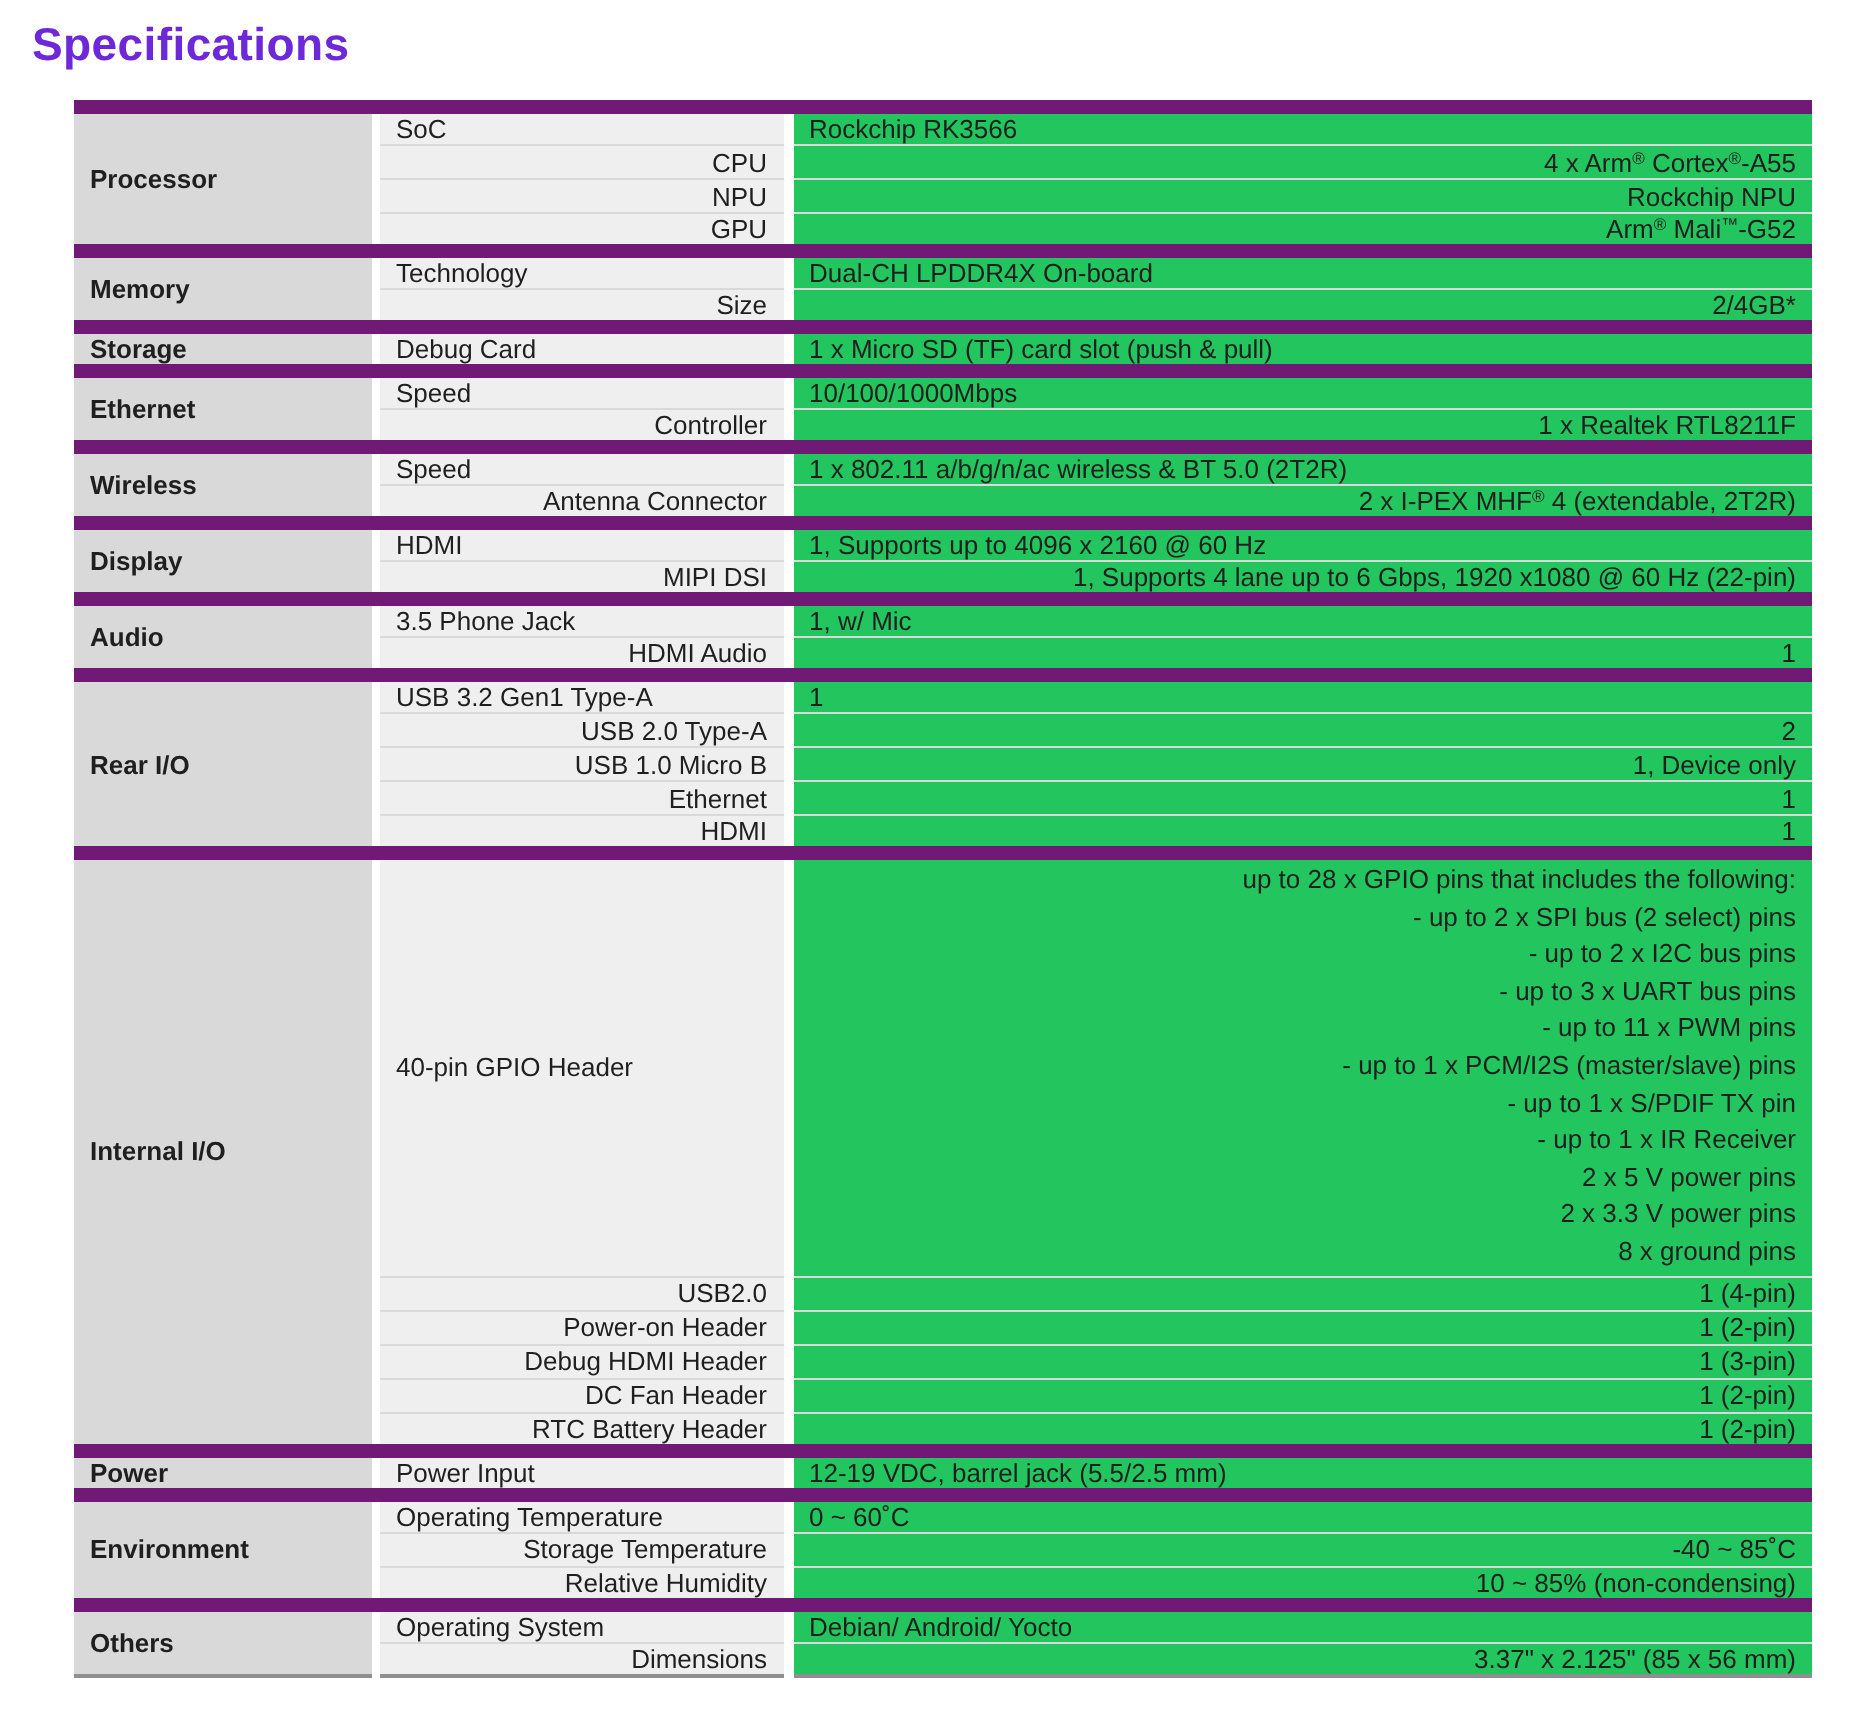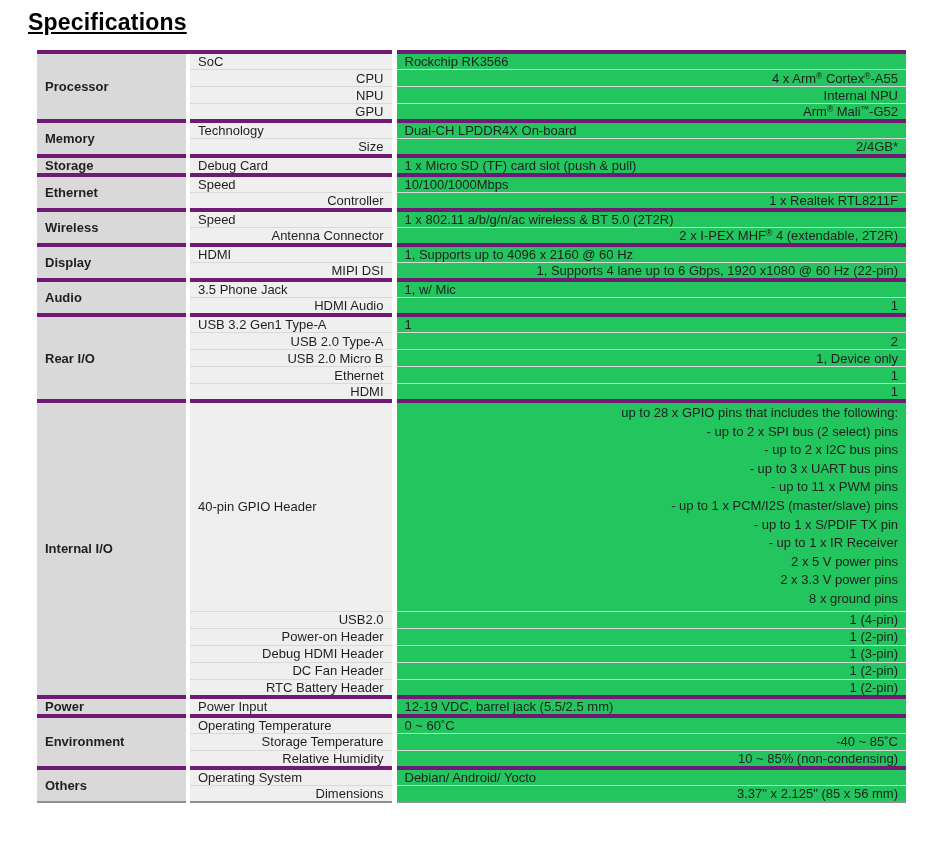--- a/index.html
+++ b/index.html
@@ -6,26 +6,25 @@
     margin: 0;
     padding: 0;
     background: #ffffff;
     width: 937px;
     height: 862px;
     overflow: hidden;
     font-family: "Liberation Sans", sans-serif;
     color: #1f1f1f;
   }
   .page-title {
-    margin: 9px 0 0 28px;
+    margin: 9px 0 0 16px;
     font-size: 23px;
     font-weight: 700;
-    color: #000000;
+    color: #6d28d9;
     letter-spacing: 0.2px;
-    text-decoration: underline;
   }
   table.spec-table {
     border-collapse: collapse;
     table-layout: fixed;
     margin: 14px 0 0 37px;
     width: 869px;
     border-bottom: 2px solid #8f8f8f;
   }
   col.c-cat { width: 151px; }
   col.c-sub { width: 206px; }
@@ -50,21 +49,21 @@
   td.val {
     background: #22c55e;
     border-left: 5px solid #ffffff;
   }
   tr.inner-row td.sub,
   tr.inner-row td.val {
     border-top: 1px solid #d9d9d9;
     text-align: right;
   }
   tr.group-start td {
-    border-top: 4px solid #701a75;
+    border-top: 7px solid #701a75;
   }
   td.val.multiline {
     line-height: 18.6px;
     padding-top: 1px;
     padding-bottom: 2px;
     text-align: right;
   }
   sup {
     font-size: 8.5px;
     vertical-align: 4px;
@@ -87,21 +86,21 @@
         <td class="cat" rowspan="4">Processor</td>
         <td class="sub">SoC</td>
         <td class="val">Rockchip RK3566</td>
       </tr>
       <tr class="spec-row inner-row">
         <td class="sub">CPU</td>
         <td class="val">4 x Arm<sup>®</sup> Cortex<sup>®</sup>-A55</td>
       </tr>
       <tr class="spec-row inner-row">
         <td class="sub">NPU</td>
-        <td class="val">Internal NPU</td>
+        <td class="val">Rockchip NPU</td>
       </tr>
       <tr class="spec-row inner-row">
         <td class="sub">GPU</td>
         <td class="val">Arm<sup>®</sup> Mali<sup>™</sup>-G52</td>
       </tr>
       <tr class="spec-row group-start">
         <td class="cat" rowspan="2">Memory</td>
         <td class="sub">Technology</td>
         <td class="val">Dual-CH LPDDR4X On-board</td>
       </tr>
@@ -153,21 +152,21 @@
       <tr class="spec-row group-start">
         <td class="cat" rowspan="5">Rear I/O</td>
         <td class="sub">USB 3.2 Gen1 Type-A</td>
         <td class="val">1</td>
       </tr>
       <tr class="spec-row inner-row">
         <td class="sub">USB 2.0 Type-A</td>
         <td class="val">2</td>
       </tr>
       <tr class="spec-row inner-row">
-        <td class="sub">USB 2.0 Micro B</td>
+        <td class="sub">USB 1.0 Micro B</td>
         <td class="val">1, Device only</td>
       </tr>
       <tr class="spec-row inner-row">
         <td class="sub">Ethernet</td>
         <td class="val">1</td>
       </tr>
       <tr class="spec-row inner-row">
         <td class="sub">HDMI</td>
         <td class="val">1</td>
       </tr>

